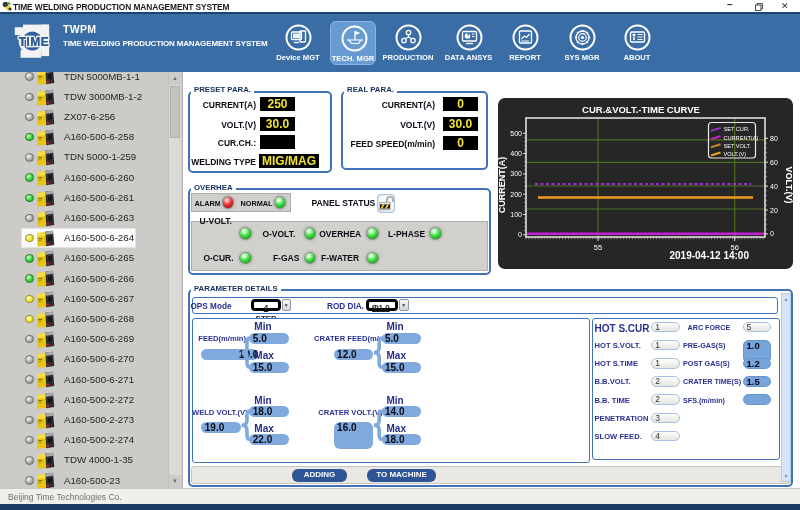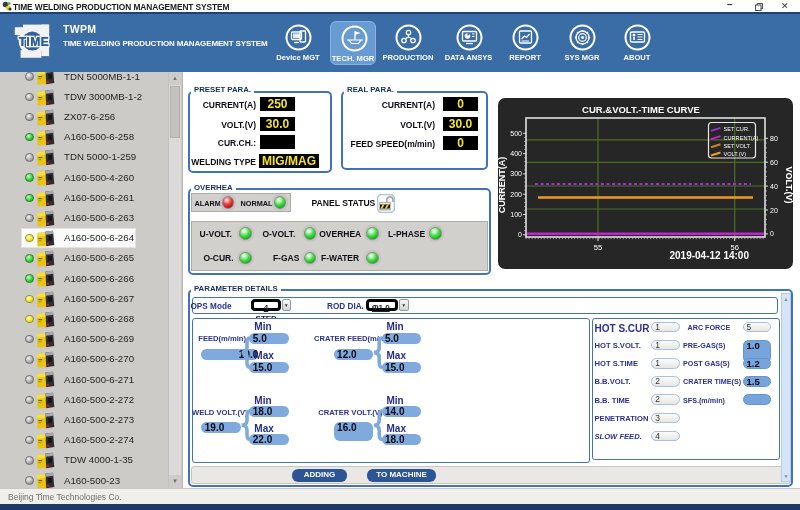--- a/index.html
+++ b/index.html
@@ -249,21 +249,21 @@
         <svg width="21" height="19" viewBox="0 0 21 19">
 <path d="M2 4 L11 3 L11.5 17 L2.5 17.5 Z" fill="#e8c413"></path>
 <path d="M2 4 L11 3 L11.2 7 L2.2 7.8 Z" fill="#f5df45"></path>
 <rect x="3.4" y="9" width="3.8" height="1.2" fill="#7a6800"></rect>
 <rect x="3.4" y="11.2" width="2.8" height="1" fill="#a89200"></rect>
 <path d="M10.5 2.5 L18 1.8 L19.3 16 L11.2 17.3 Z" fill="#2d2d33"></path>
 <path d="M10.5 2.5 L18 1.8 L18.3 4.8 L10.8 5.8 Z" fill="#a8a8ae"></path>
 <rect x="13.2" y="7" width="3.8" height="4.8" fill="#17171b"></rect>
 <rect x="11.5" y="13.8" width="2.4" height="1.9" fill="#cc2020"></rect>
 </svg>
-        <div class="mtext">A160-500-4-260</div>
+        <div class="mtext">A160-600-6-260</div>
       </div>
       <div class="srow" style="top:116.0px">
         <div class="led green"></div>
         <svg width="21" height="19" viewBox="0 0 21 19">
 <path d="M2 4 L11 3 L11.5 17 L2.5 17.5 Z" fill="#e8c413"></path>
 <path d="M2 4 L11 3 L11.2 7 L2.2 7.8 Z" fill="#f5df45"></path>
 <rect x="3.4" y="9" width="3.8" height="1.2" fill="#7a6800"></rect>
 <rect x="3.4" y="11.2" width="2.8" height="1" fill="#a89200"></rect>
 <path d="M10.5 2.5 L18 1.8 L19.3 16 L11.2 17.3 Z" fill="#2d2d33"></path>
 <path d="M10.5 2.5 L18 1.8 L18.3 4.8 L10.8 5.8 Z" fill="#a8a8ae"></path>
@@ -509,21 +509,21 @@
 <rect x="2.8" y="8.2" width="10.4" height="2.6" fill="#e8e8e8" stroke="#909090" stroke-width="0.7"></rect>
 <rect x="2.8" y="14.2" width="10.4" height="1.8" fill="#d0d0d0" stroke="#909090" stroke-width="0.7"></rect>
 <g>
 <rect x="2.8" y="10.6" width="10.4" height="3.8" fill="#111115"></rect>
 <path d="M3.4 14.4 l2.2-3.8 h2 l-2.2 3.8 Z" fill="#f2dc1c"></path>
 <path d="M7.8 14.4 l2.2-3.8 h2 l-2.2 3.8 Z" fill="#f2dc1c"></path>
 <path d="M12.2 14.4 l1-1.75 v1.75 Z" fill="#f2dc1c"></path>
 </g>
 </svg>
 <div class="gpanel" style="left:190.5px;top:220.6px;width:297.5px;height:50px;"></div>
-<div class="stext" style="left:199.5px;top:229px;">U-VOLT.</div>
+<div class="stext" style="left:199.5px;top:216px;">U-VOLT.</div>
     <div class="bigled g" style="left:239.3px;top:227.2px;"></div>
 <div class="stext" style="left:262.4px;top:229px;">O-VOLT.</div>
     <div class="bigled g" style="left:303.8px;top:227.2px;"></div>
 <div class="stext" style="left:319.2px;top:229px;">OVERHEA</div>
     <div class="bigled g" style="left:366.3px;top:227.2px;"></div>
 <div class="stext" style="left:387.9px;top:229px;">L-PHASE</div>
     <div class="bigled g" style="left:429.2px;top:227.2px;"></div>
 <div class="stext" style="left:203.4px;top:253.3px;">O-CUR.</div>
     <div class="bigled g" style="left:239.3px;top:251.5px;"></div>
 <div class="stext" style="left:272.9px;top:253.3px;">F-GAS</div>
@@ -725,21 +725,21 @@
     <div class="pill" style="left:381.5px;top:361.5px;width:39.6px;height:11.2px;line-height:11.2px;">15.0</div>
     <div class="pdlabel" style="left:192px;top:408.2px;">WELD VOLT.(V)</div>
     <div class="minmax" style="left:254.3px;top:394.5px;">Min</div>
     <div class="pill" style="left:249.3px;top:405.5px;width:39.6px;height:11.2px;line-height:11.2px;">18.0</div>
     <div class="pill" style="left:201.3px;top:422.0px;width:39.8px;height:11.2px;line-height:11.2px;">19.0</div>
     <div class="minmax" style="left:254.3px;top:422.5px;">Max</div>
     <div class="pill" style="left:249.3px;top:433.7px;width:39.6px;height:11.2px;line-height:11.2px;">22.0</div>
     <div class="pdlabel" style="left:318.2px;top:408.2px;">CRATER VOLT.(V)</div>
     <div class="minmax" style="left:386.5px;top:394.5px;">Min</div>
     <div class="pill" style="left:381.5px;top:405.5px;width:39.6px;height:11.2px;line-height:11.2px;">14.0</div>
-    <div class="pill" style="left:333.6px;top:422.0px;width:39.8px;height:19px;line-height:11.2px;">16.0</div>
+    <div class="pill" style="left:333.6px;top:422.0px;width:39.8px;height:27px;line-height:11.2px;">16.0</div>
     <div class="minmax" style="left:386.5px;top:422.5px;">Max</div>
     <div class="pill" style="left:381.5px;top:433.7px;width:39.6px;height:11.2px;line-height:11.2px;">18.0</div>
 <svg class="abs" style="left:183px;top:71px" width="617" height="417" viewBox="0 0 617 417">
       <path d="M 66.3 267.1 Q 64.0 267.1 64.0 272.1 L 64.0 276.6 Q 64.0 281.6 58.6 281.6 Q 64.0 281.6 64.0 286.6 L 64.0 291.1 Q 64.0 296.1 66.3 296.1" fill="none" stroke="#80a9de" stroke-width="3.6" stroke-linecap="round"></path>
       <path d="M 198.5 267.1 Q 196.2 267.1 196.2 272.1 L 196.2 276.6 Q 196.2 281.6 190.9 281.6 Q 196.2 281.6 196.2 286.6 L 196.2 291.1 Q 196.2 296.1 198.5 296.1" fill="none" stroke="#80a9de" stroke-width="3.6" stroke-linecap="round"></path>
       <path d="M 66.3 340.1 Q 64.0 340.1 64.0 345.1 L 64.0 349.2 Q 64.0 354.2 58.6 354.2 Q 64.0 354.2 64.0 359.2 L 64.0 363.3 Q 64.0 368.3 66.3 368.3" fill="none" stroke="#80a9de" stroke-width="3.6" stroke-linecap="round"></path>
       <path d="M 198.5 340.1 Q 196.2 340.1 196.2 345.1 L 196.2 349.2 Q 196.2 354.2 190.9 354.2 Q 196.2 354.2 196.2 359.2 L 196.2 363.3 Q 196.2 368.3 198.5 368.3" fill="none" stroke="#80a9de" stroke-width="3.6" stroke-linecap="round"></path>
     </svg>
 <div class="pdlabel" style="left:594.5px;top:322.8px;font-size:10px;">HOT S.CUR</div>
     <div class="gpill" style="left:651.3px;top:321.6px;width:28.7px;height:10.7px;line-height:9.7px;border-radius:5.5px;">1</div>
@@ -756,21 +756,21 @@
     <div class="pdlabel" style="left:594.5px;top:377.4px;font-size:7.6px;">B.B.VOLT.</div>
     <div class="gpill" style="left:651.3px;top:376.2px;width:28.7px;height:10.7px;line-height:9.7px;border-radius:5.5px;">2</div>
     <div class="pdlabel" style="left:683px;top:377.4px;font-size:7.2px;">CRATER TIME(S)</div>
     <div class="bpill" style="left:742.5px;top:376.2px;width:28.8px;height:10.7px;line-height:9.7px;border-radius:5.5px;">1.5</div>
     <div class="pdlabel" style="left:594.5px;top:395.6px;font-size:7.6px;">B.B. TIME</div>
     <div class="gpill" style="left:651.3px;top:394.4px;width:28.7px;height:10.7px;line-height:9.7px;border-radius:5.5px;">2</div>
     <div class="pdlabel" style="left:683px;top:395.6px;font-size:7.2px;">SFS.(m/min)</div>
     <div class="bpill" style="left:742.5px;top:394.4px;width:28.8px;height:10.7px;line-height:9.7px;border-radius:5.5px;"></div>
     <div class="pdlabel" style="left:594.5px;top:413.8px;font-size:7.6px;">PENETRATION</div>
     <div class="gpill" style="left:651.3px;top:412.6px;width:28.7px;height:10.7px;line-height:9.7px;border-radius:5.5px;">3</div>
-    <div class="pdlabel" style="left:594.5px;top:432.0px;font-size:7.6px;font-style:italic;">SLOW FEED.</div>
+    <div class="pdlabel" style="left:594.5px;top:432.0px;font-size:7.6px;">SLOW FEED.</div>
     <div class="gpill" style="left:651.3px;top:430.8px;width:28.7px;height:10.7px;line-height:9.7px;border-radius:5.5px;">4</div>
 <div class="abs" style="left:191px;top:465.8px;width:600px;height:18.7px;background:#e9e8e5;border:1px solid #c6c5c2;border-radius:3px;"></div>
 <div class="btn" style="left:292px;top:469px;width:55px;height:12.5px;line-height:12.5px;">ADDING</div>
 <div class="btn" style="left:367px;top:469px;width:69px;height:12.5px;line-height:12.5px;">TO MACHINE</div>
 <div class="abs" style="left:780.7px;top:292.9px;width:10.7px;height:189px;background:#d6e5f5;border:1px solid #b4cce8;">
 <div style="position:absolute;left:0;top:0;width:100%;height:10px;text-align:center;font-size:5px;color:#6a8ab0;line-height:10px;">▲</div>
 <div style="position:absolute;left:0;bottom:0;width:100%;height:10px;text-align:center;font-size:5px;color:#6a8ab0;line-height:10px;">▼</div>
 </div>
 
 <div id="footer" class="abs"></div>

